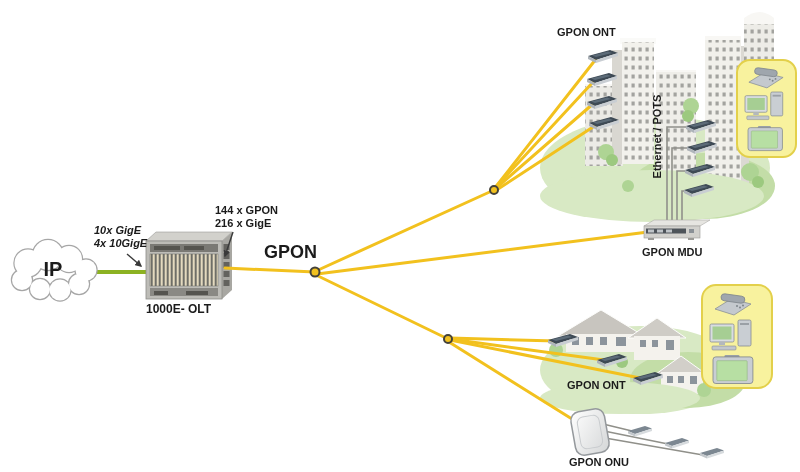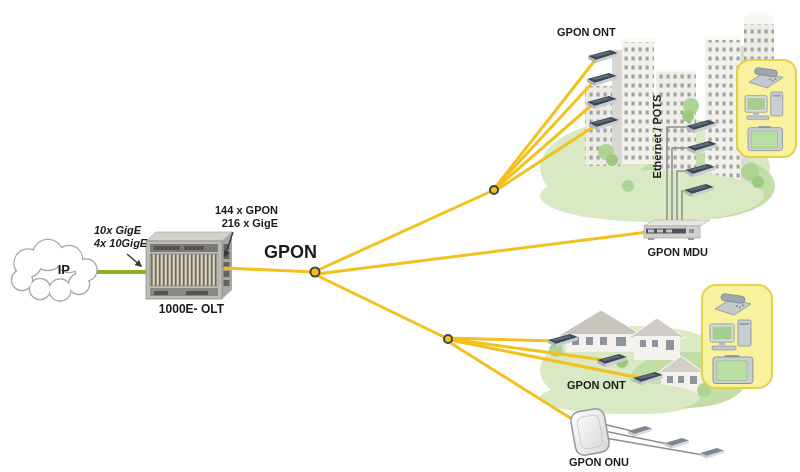--- a/index.html
+++ b/index.html
@@ -1,28 +1,28 @@
 <!DOCTYPE html>
 <html style="--fiber: #F2C11E; --uplink: #8CB222; --panel: #F8F29E; --panelBorder: #E3D04B; --lawn: #D8E9C4; --lawnDark: #C3DDA7; --text: #1B1B1B;"><head>
 <meta charset="utf-8">
 <style>
   html,body{margin:0;padding:0;background:#fff;}
   .stage{position:relative;width:800px;height:472px;background:#ffffff;overflow:hidden;
          font-family:"Liberation Sans",sans-serif;}
   svg{position:absolute;left:0;top:0;}
   .lbl{position:absolute;font-weight:bold;font-size:11px;color:var(--text,#1b1b1b);
        line-height:13px;white-space:pre;}
-  .lbl-ip{left:36px;top:263px;width:34px;text-align:right;font-size:13px;}
+  .lbl-ip{left:36px;top:263px;width:34px;text-align:center;font-size:20px;}
   .lbl-uplink{left:94px;top:224px;font-style:italic;}
-  .lbl-capacity{left:215px;top:204px;text-align:right;}
+  .lbl-capacity{left:215px;top:204px;}
   .lbl-gpon{left:264px;top:246px;font-size:18px;}
-  .lbl-olt{left:146px;top:303px;width:78px;text-align:right;font-size:12px;}
+  .lbl-olt{left:146px;top:303px;width:78px;text-align:left;font-size:12px;}
   .lbl-ont-top{left:557px;top:26px;}
   .lbl-riser{left:610px;top:130px;width:95px;text-align:center;transform:rotate(-90deg);}
-  .lbl-mdu{left:642px;top:246px;width:66px;text-align:right;}
+  .lbl-mdu{left:642px;top:246px;width:66px;text-align:left;}
   .lbl-ont-bottom{left:567px;top:379px;}
   .lbl-onu{left:569px;top:456px;}
   .fiber{stroke:var(--fiber,#F2C11E);stroke-width:3;fill:none;stroke-linecap:round;}
   .uplink{stroke:var(--uplink,#8CB222);stroke-width:4;fill:none;}
   .splitter{fill:var(--fiber,#F2C11E);stroke:#44423A;stroke-width:2;}
   .ethline{stroke:#90908A;stroke-width:1.6;fill:none;}
   .note-arrow{stroke:#3a3a3a;stroke-width:1.4;fill:none;}
   .panel{fill:var(--panel,#F8F29E);stroke:var(--panelBorder,#E3D04B);stroke-width:2;}
   .lawn{fill:var(--lawn,#D8E9C4);}
   .lawndark{fill:var(--lawnDark,#C3DDA7);}

